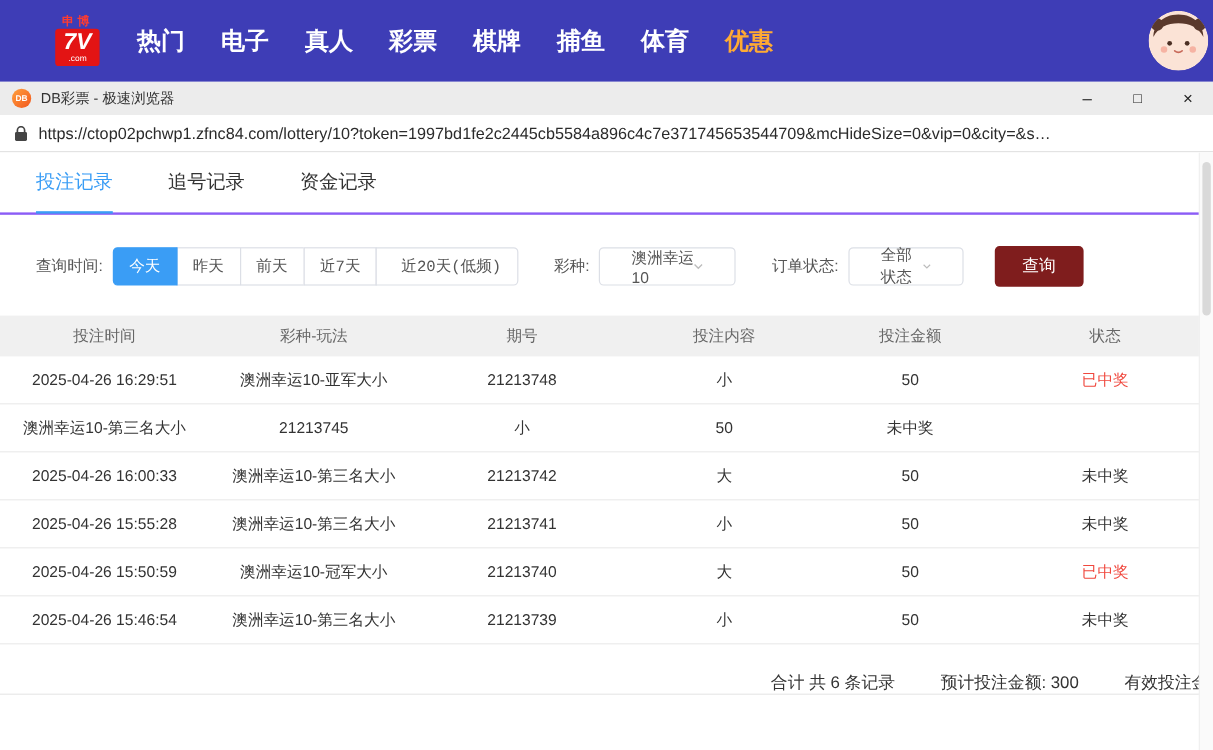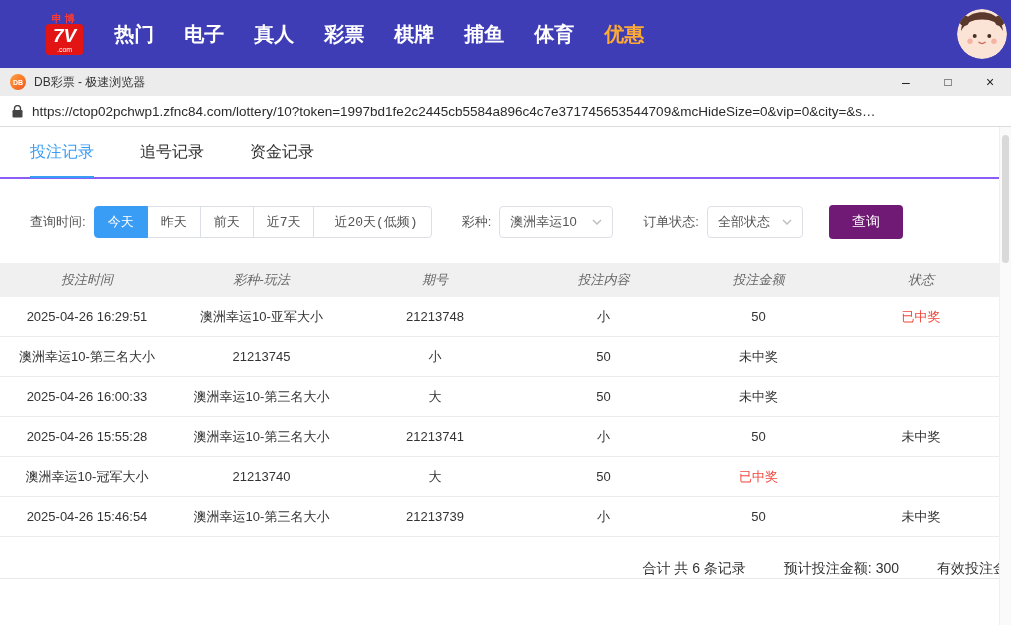--- a/index.html
+++ b/index.html
@@ -69,35 +69,35 @@
     padding: 0 13px; height: 32px; border: 1px solid #dcdfe6; background: #fff;
     color: #555; font-size: 13px; margin-left: -1px; cursor: pointer;
     display: flex; align-items: center; font-family: Liberation Mono, monospace;
   }
   .time-btn:first-child { border-radius: 4px 0 0 4px; margin-left: 0; }
   .time-btn:last-child { border-radius: 0 4px 4px 0; padding-left: 20px; }
   .time-btn.active { background: #3a9df5; border-color: #3a9df5; color: #fff; z-index: 1; }
   .filter-label.ml { margin-left: 30px; }
   .select {
     margin-left: 8px; width: 114px; height: 32px; border: 1px solid #dcdfe6; border-radius: 4px;
-    display: flex; align-items: center; justify-content: space-between; padding: 0 10px;
+    display: flex; align-items: center; justify-content: space-between; padding: 0 26px;
     color: #555; background: #fff; cursor: pointer;
   }
   .select.small { width: 96px; }
   .query-btn {
-    margin-left: 26px; width: 74px; height: 34px; background: #701a75; color: #fff;
+    margin-left: 26px; width: 74px; height: 34px; background: #7f1d1d; color: #fff;
     border: none; border-radius: 4px; font-size: 14px; cursor: pointer; font-family: inherit;
   }
 
   .table { margin-top: 24px; }
   .thead, .trow {
     display: grid; grid-template-columns: 174px 175px 172px 165px 145px 1fr;
     align-items: center; text-align: center;
   }
-  .thead { height: 34px; background: #f0f0f0; color: #666; font-size: 13px; font-style: italic; }
+  .thead { height: 34px; background: #f0f0f0; color: #666; font-size: 13px; }
   .trow { height: 40px; border-bottom: 1px solid #ececec; font-size: 13px; color: #333; }
   .trow .won { color: #f0483e; }
 
   .summary {
     height: 42px; border-bottom: 1px solid #e8e8e8;
     display: flex; align-items: flex-end; justify-content: flex-end;
     gap: 38px; font-size: 14px; color: #333; padding-right: 4px; white-space: nowrap;
   }
 
   .scrollbar {
@@ -218,33 +218,35 @@
     <div class="trow">
       <div>澳洲幸运10-第三名大小</div>
       <div>21213745</div>
       <div>小</div>
       <div>50</div>
       <div>未中奖</div>
     </div>
     <div class="trow">
       <div>2025-04-26 16:00:33</div>
       <div>澳洲幸运10-第三名大小</div>
+      <div>21213742</div>
       <div>大</div>
       <div>50</div>
       <div>未中奖</div>
     </div>
     <div class="trow">
       <div>2025-04-26 15:55:28</div>
       <div>澳洲幸运10-第三名大小</div>
       <div>21213741</div>
       <div>小</div>
       <div>50</div>
       <div>未中奖</div>
     </div>
     <div class="trow">
+      <div>2025-04-26 15:50:59</div>
       <div>澳洲幸运10-冠军大小</div>
       <div>21213740</div>
       <div>大</div>
       <div>50</div>
       <div class="won">已中奖</div>
     </div>
     <div class="trow">
       <div>2025-04-26 15:46:54</div>
       <div>澳洲幸运10-第三名大小</div>
       <div>21213739</div>

